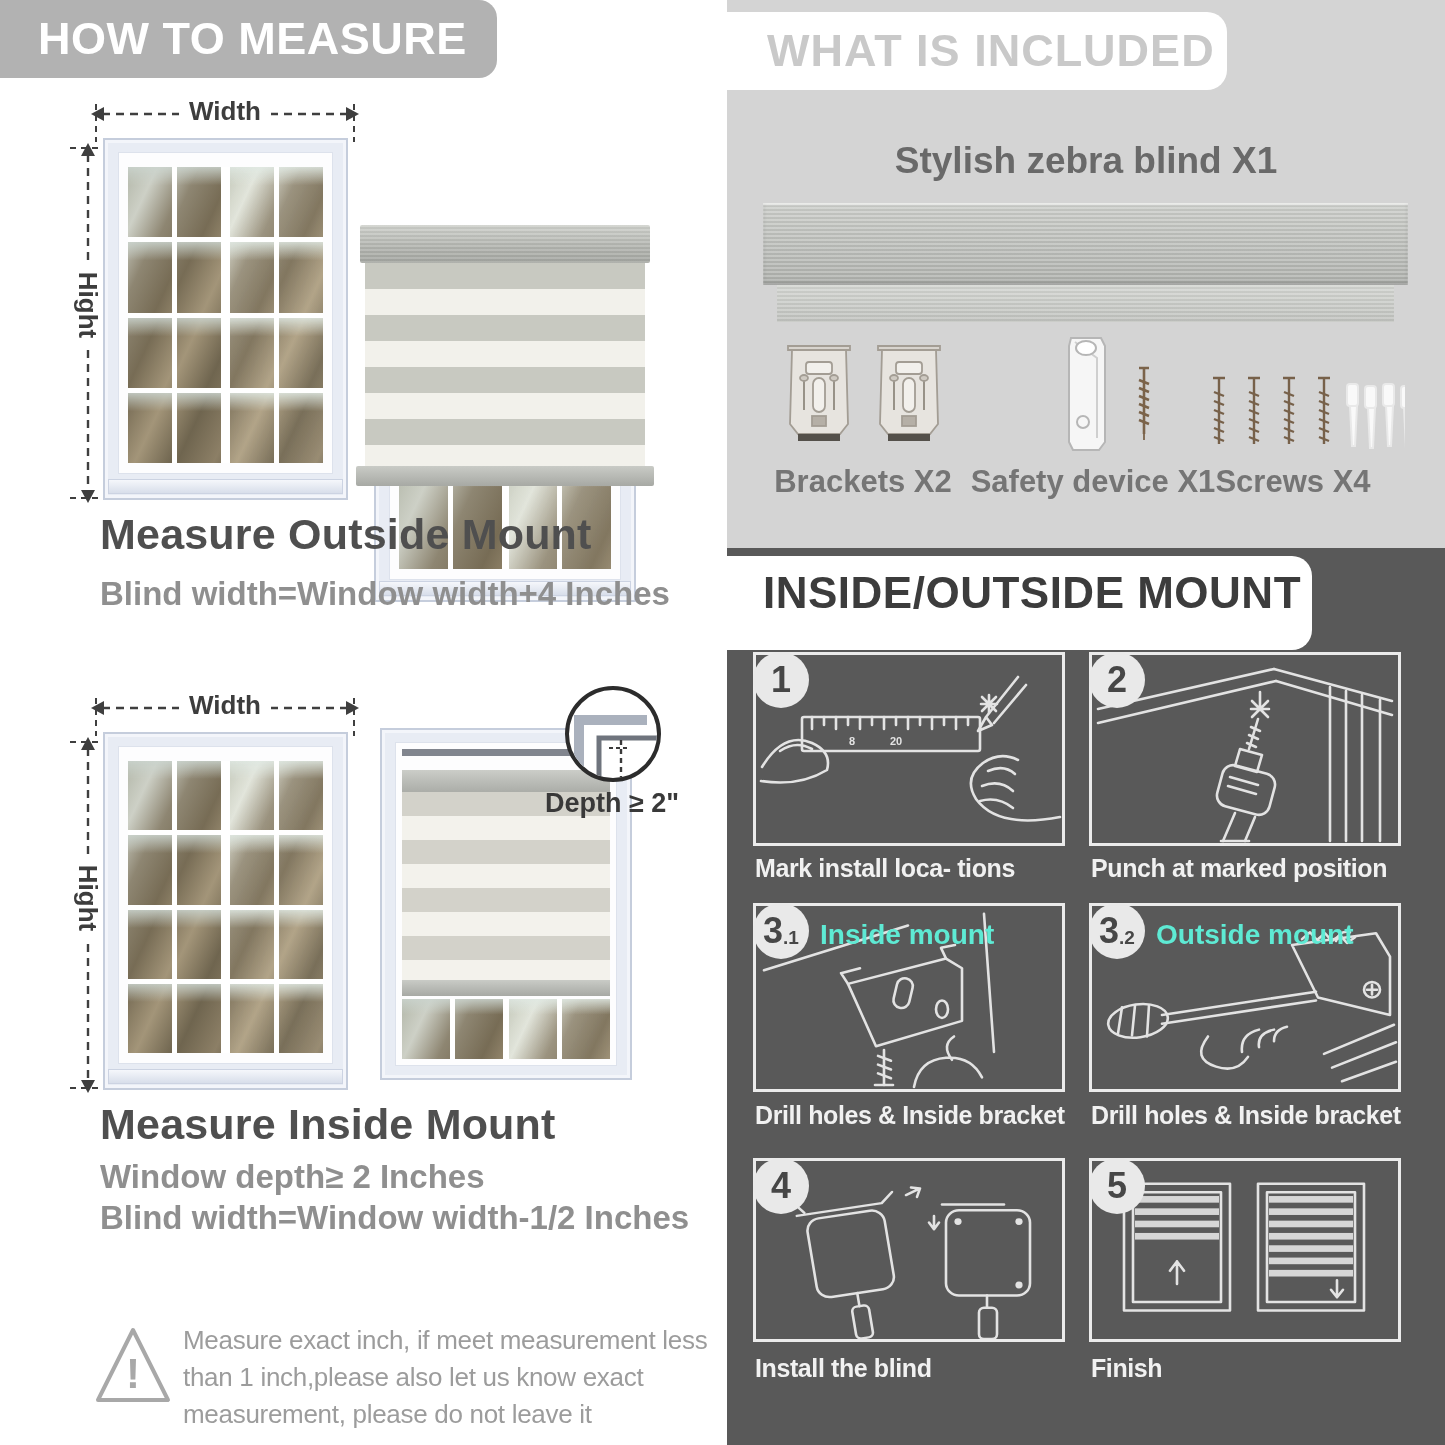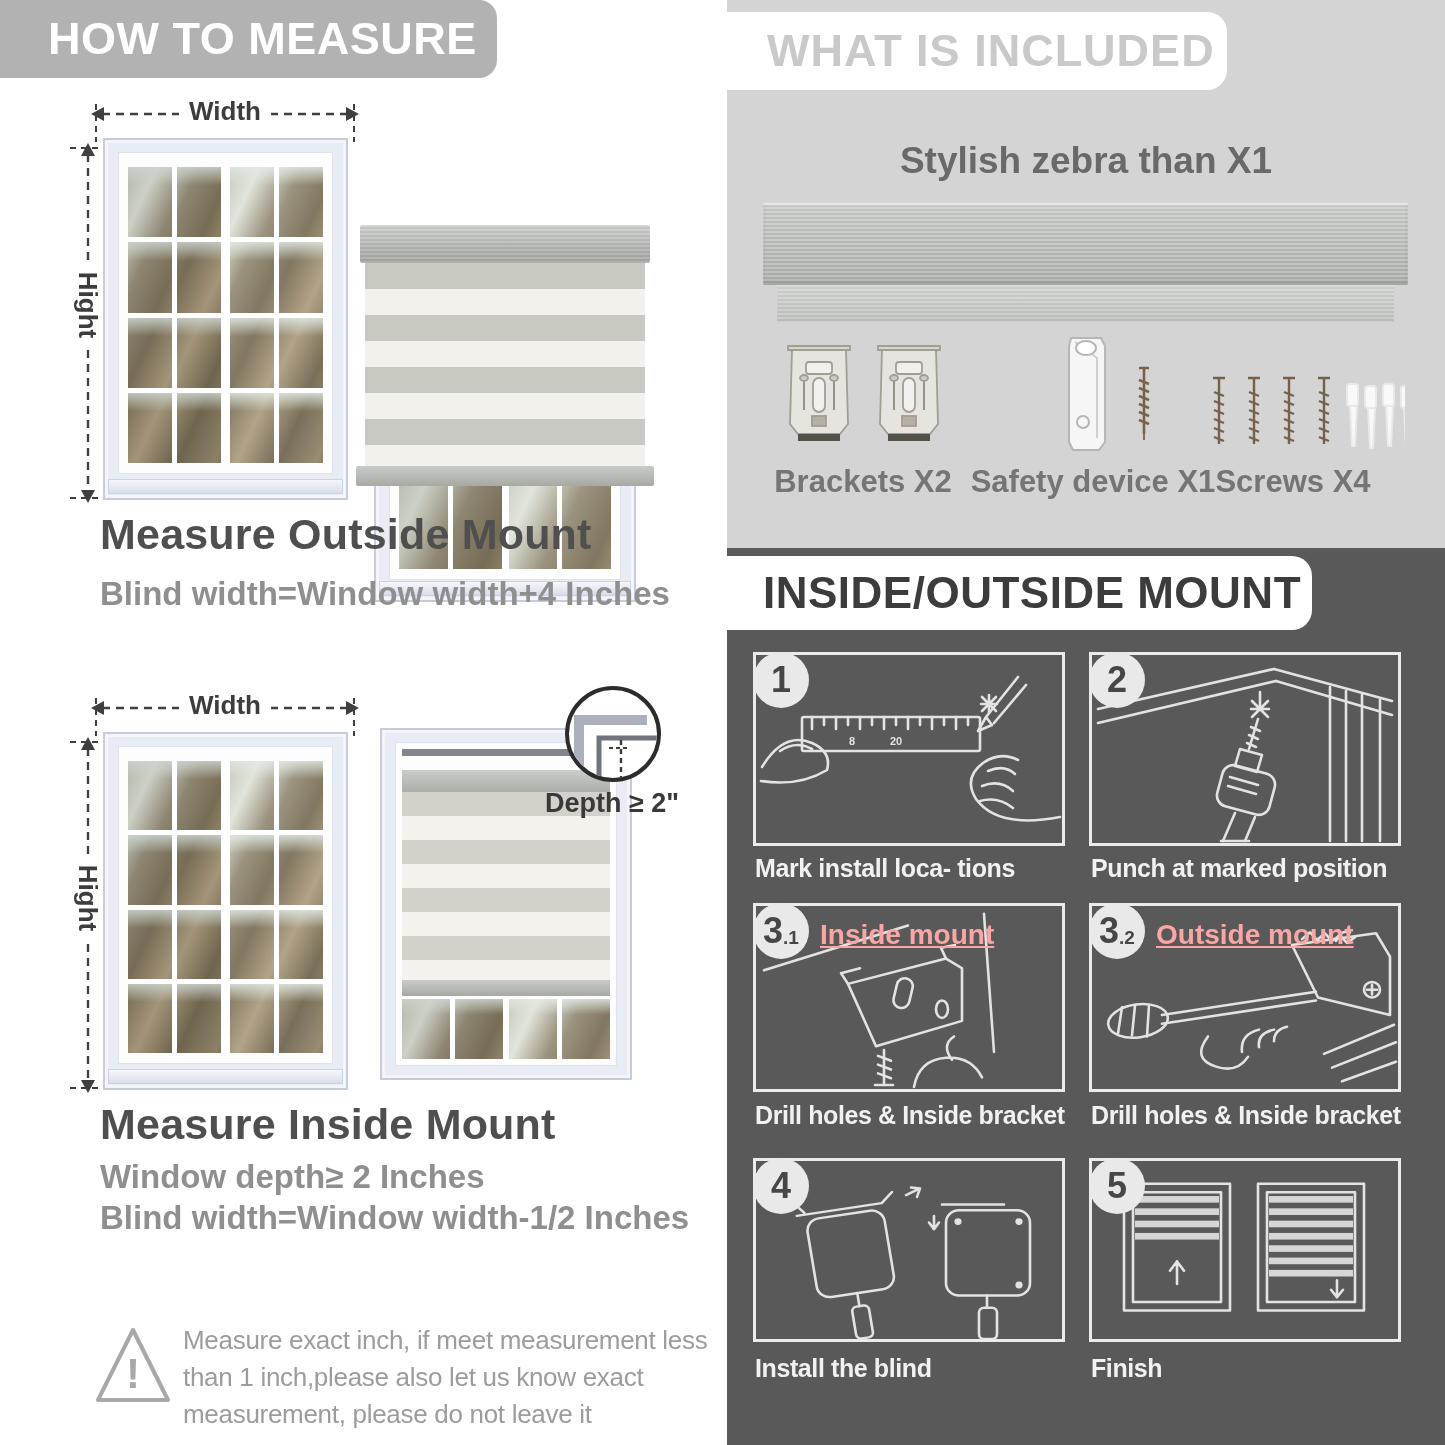--- a/index.html
+++ b/index.html
@@ -2,21 +2,21 @@
 <html><head>
 <meta charset="utf-8">
 <style>
   * { margin:0; padding:0; box-sizing:border-box; }
   body { font-family:"Liberation Sans", sans-serif; background:#fff; }
   .page { position:relative; width:1445px; height:1445px; background:#fff; overflow:hidden; }
   .abs { position:absolute; }
 
   
   .how-band { left:0; top:12; width:497px; height:78px; background:#b2b2b2; border-radius:0 18px 18px 0; }
-  .how-band span { display:block; line-height:78px; padding-left:48px; font-size:45px; font-weight:700; color:#fff; letter-spacing:.5px; }
+  .how-band span { display:block; line-height:78px; padding-left:38px; font-size:45px; font-weight:700; color:#fff; letter-spacing:.5px; }
 
   .diag { left:0; width:710px; height:410px; }
   .diag1 { top:100px; } .diag2 { top:690px; }
 
   .arrow-label { position:absolute; background:#fff; padding:0 10px; font-weight:700; font-size:26px; color:#3d3d3d; z-index:5;text-align:right; }
   .arrow-label.vert { writing-mode:vertical-rl; padding:10px 0; }
 
   
   .window { position:absolute; background:#e8ecf4; border:2px solid #c5cddc; box-shadow:inset 0 0 0 3px #f3f5fa; }
   .w-track { position:absolute; left:13px; right:13px; top:12px; height:8px; background:#81858e; }
@@ -71,31 +71,31 @@
   .inc-pill span { display:block; line-height:78px; padding-left:40px; font-size:45px; font-weight:700; color:#c9c9c9; letter-spacing:1px; }
   .product-title { position:absolute; left:0; top:140px; width:100%; text-align:center; font-size:37px; font-weight:700; color:#696969; }
   .rail { position:absolute; left:36px; top:203px; width:645px; height:82px;
     background:repeating-linear-gradient(180deg, rgba(255,255,255,.16) 0 2px, rgba(0,0,0,.05) 2px 4px), linear-gradient(180deg,#cdcfcb,#bcbeba 60%,#b0b2ae);
     box-shadow:inset 0 2px 2px rgba(255,255,255,.55), inset 0 -3px 4px rgba(0,0,0,.14); }
   .rail-strip { position:absolute; left:50px; top:285px; width:617px; height:37px;
     background:repeating-linear-gradient(180deg, rgba(255,255,255,.16) 0 2px, rgba(0,0,0,.04) 2px 4px), linear-gradient(180deg,#d3d5d1,#c1c3bf); }
   .comp-label { position:absolute; top:464px; width:260px; text-align:center; font-size:31px; font-weight:700; color:#757575; white-space:nowrap; }
 
   .right-bottom { left:727px; top:548px; width:718px; height:897px; background:#595959; }
-  .mount-pill { position:absolute; left:0; top:8px; width:585px; height:74px; background:#fff; border-radius:0 20px 20px 0; }
+  .mount-pill { position:absolute; left:0; top:8px; width:585px; height:94px; background:#fff; border-radius:0 20px 20px 0; }
   .mount-pill span { display:block; line-height:74px; padding-left:36px; font-size:44px; font-weight:800; color:#3c3c3c; letter-spacing:.5px; }
 
   .panel { position:absolute; width:312px; border:3px solid #ebebeb; }
   .p-c1 { left:26px; } .p-c2 { left:362px; }
   .p-r1 { top:104px; height:194px; } .p-r2 { top:355px; height:189px; } .p-r3 { top:610px; height:184px; }
   .panel svg.art { display:block; width:100%; height:100%; }
   .badge { position:absolute; top:-3px; left:-3px; width:56px; height:56px; border-radius:50%; background:#e9e9e9; color:#474747;
     display:flex; align-items:center; justify-content:center; font-weight:800; font-size:36px; z-index:3; }
   .badge .b-sub { font-size:19px; margin-top:14px; }
-  .ptitle { position:absolute; left:64px; top:13px; font-size:28px; font-weight:700; color:#fca5a5; white-space:nowrap; z-index:3;text-decoration:underline; }
+  .ptitle { position:absolute; left:64px; top:13px; font-size:28px; font-weight:700; color:#5eead4; white-space:nowrap; z-index:3; }
   .caption { position:absolute; font-size:25px; font-weight:700; color:#f1f1f1; letter-spacing:-.4px; white-space:nowrap; }
   .cap-c1 { left:28px; } .cap-c2 { left:364px; }
   .cap-r1 { top:306px; } .cap-r2 { top:553px; } .cap-r3 { top:806px; }
 
   svg .ln { stroke:#e3e3e3; stroke-width:2.6; fill:none; stroke-linecap:round; stroke-linejoin:round; }
   svg .fl { fill:#d6d6d6; stroke:none; }
 </style>
 </head>
 <body>
 
@@ -265,21 +265,21 @@
   <div class="abs warn-text">
     <div>Measure exact inch, if meet measurement less</div>
     <div>than 1 inch,please also let us know exact</div>
     <div>measurement, please do not leave it</div>
   </div>
 
   <div class="abs right-top">
     <div class="inc-pill">
       <span>WHAT IS INCLUDED</span>
     </div>
-    <div class="product-title">Stylish zebra than X1</div>
+    <div class="product-title">Stylish zebra blind X1</div>
     <div class="rail"></div>
     <div class="rail-strip"></div>
 
     <svg class="abs" style="left:55px;top:336px;" width="165" height="115" viewBox="0 0 165 115">
       <g stroke="#a39d94" stroke-width="1.8" fill="#e7e4df">
         <g>
           <path d="M6 10 h62 v4 h-62 z" fill="#d8d4ce"></path>
           <path d="M10 14 h54 l2 74 -8 10 h-42 l-8 -10 z"></path>
           <rect x="24" y="26" width="26" height="12" rx="3" fill="#f2f0ec"></rect>
           <rect x="31" y="42" width="12" height="34" rx="6" fill="#f2f0ec"></rect>

